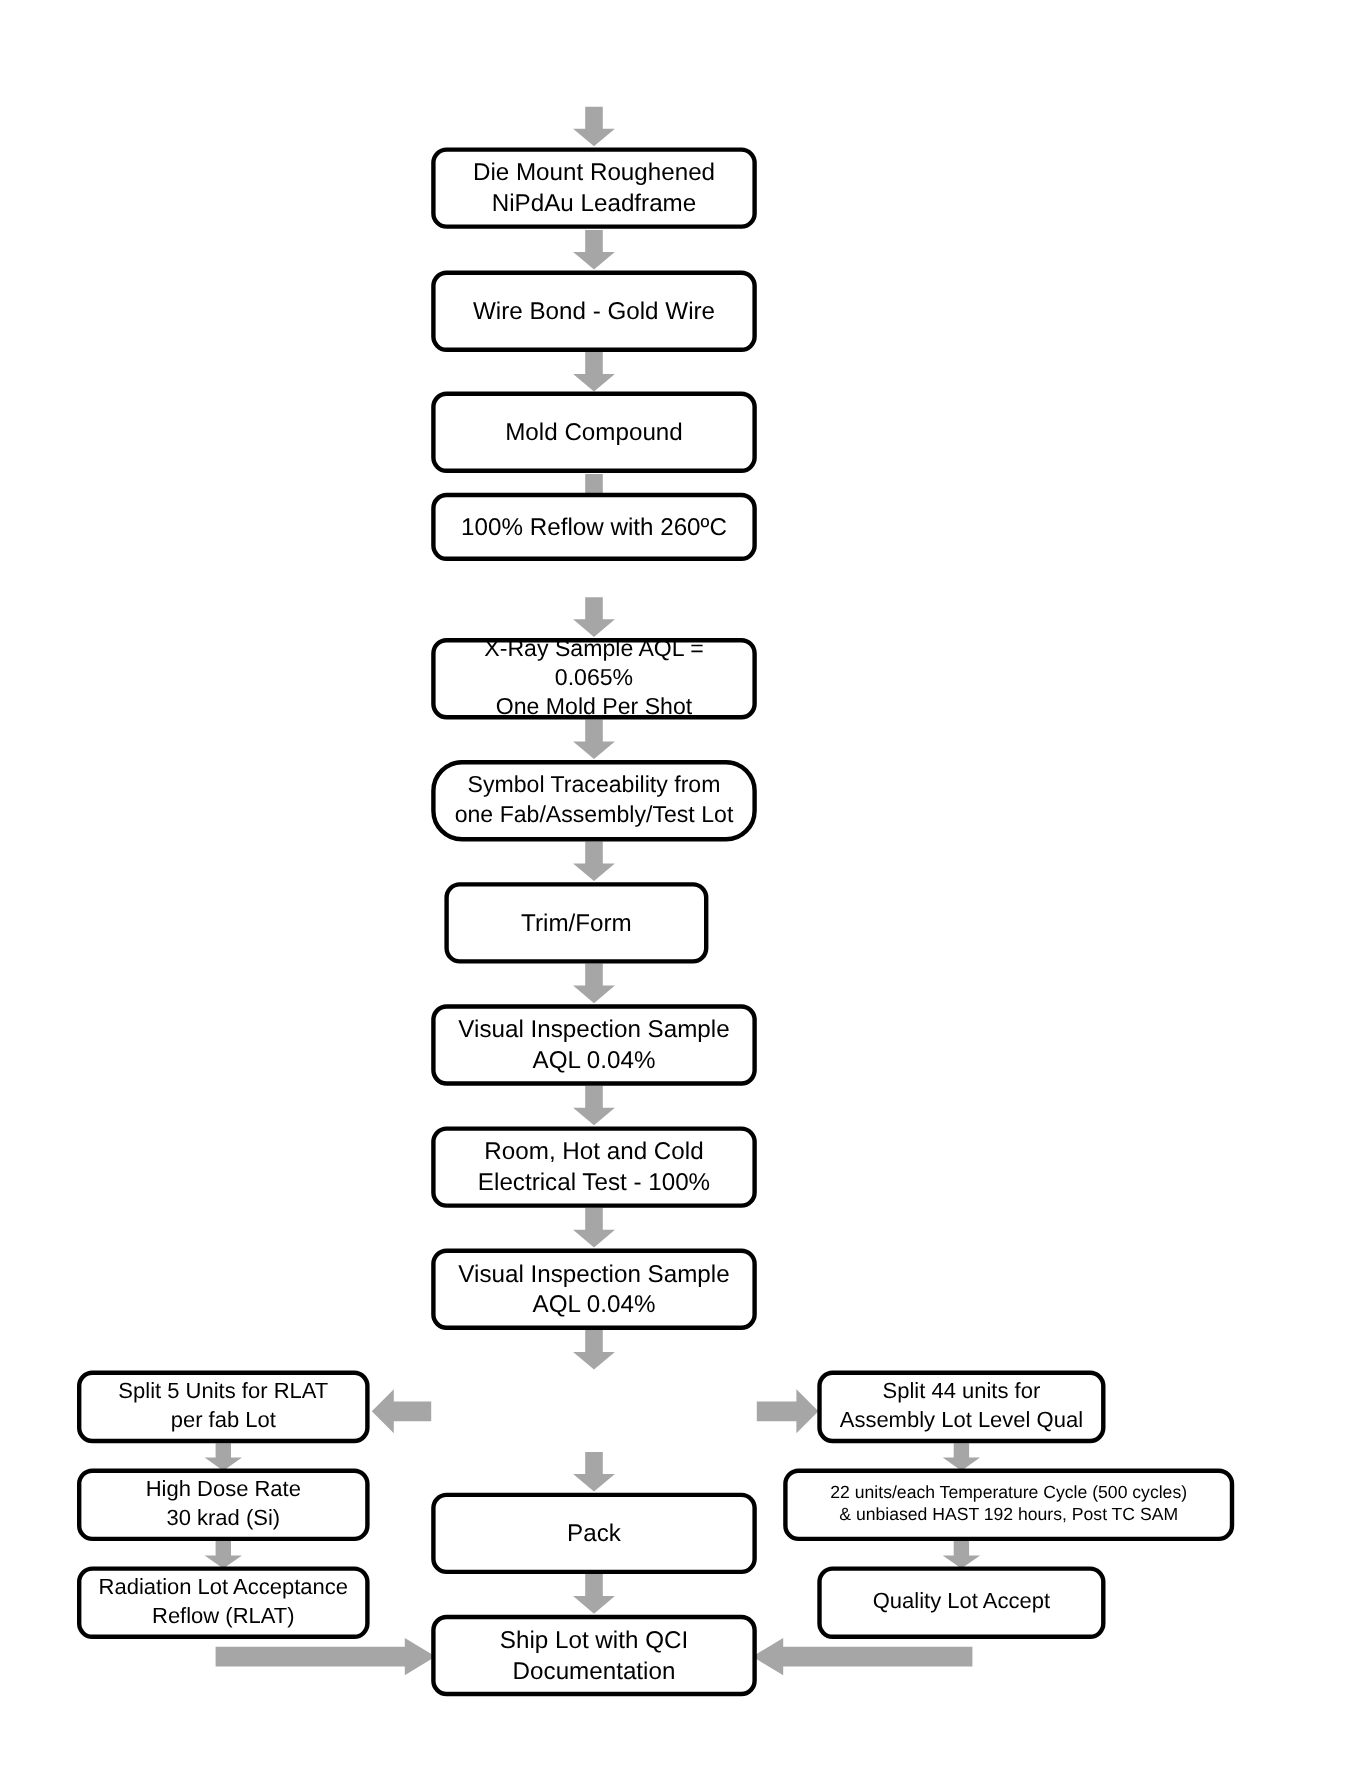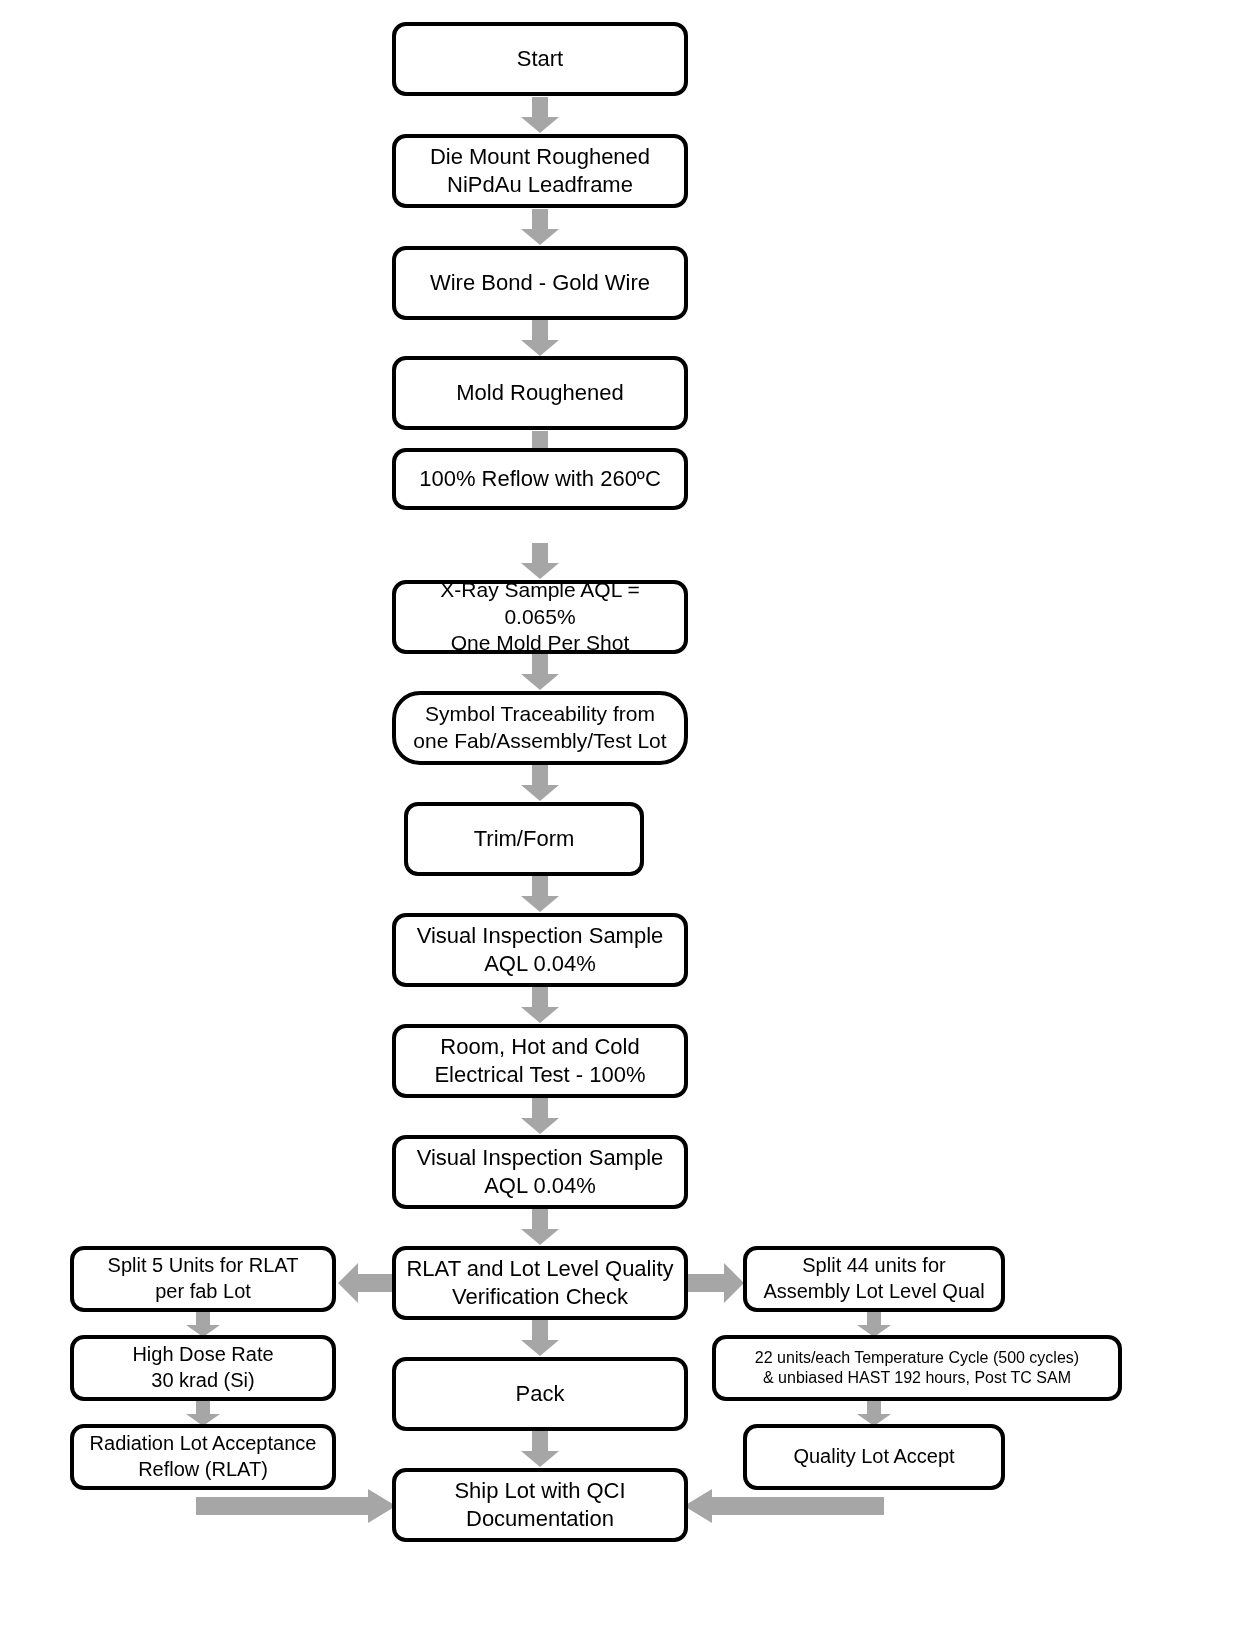--- a/index.html
+++ b/index.html
@@ -49,35 +49,32 @@
   .arrow svg {
     display: block;
     overflow: visible;
   }
 </style>
 </head>
 <body>
 
 <div id="canvas">
 
-  <div class="node" style="left:392px; top:22px; width:296px; height:74px;">
-    <span class="label">Start</span>
-  </div>
 
   <div class="node" style="left:392px; top:134px; width:296px; height:74px;">
     <span class="label">Die Mount Roughened
 NiPdAu Leadframe</span>
   </div>
 
   <div class="node" style="left:392px; top:246px; width:296px; height:74px;">
     <span class="label">Wire Bond - Gold Wire</span>
   </div>
 
   <div class="node" style="left:392px; top:356px; width:296px; height:74px;">
-    <span class="label">Mold Roughened</span>
+    <span class="label">Mold Compound</span>
   </div>
 
   <div class="node" style="left:392px; top:448px; width:296px; height:62px;">
     <span class="label">100% Reflow with 260ºC</span>
   </div>
 
   <div class="node wide-text" style="left:392px; top:580px; width:296px; height:74px;">
     <span class="label">X-Ray Sample AQL = 0.065%
 One Mold Per Shot</span>
   </div>
@@ -99,24 +96,20 @@
   <div class="node" style="left:392px; top:1024px; width:296px; height:74px;">
     <span class="label">Room, Hot and Cold
 Electrical Test - 100%</span>
   </div>
 
   <div class="node" style="left:392px; top:1135px; width:296px; height:74px;">
     <span class="label">Visual Inspection Sample
 AQL 0.04%</span>
   </div>
 
-  <div class="node" style="left:392px; top:1246px; width:296px; height:74px;">
-    <span class="label">RLAT and Lot Level Quality
-Verification Check</span>
-  </div>
 
   <div class="node" style="left:392px; top:1357px; width:296px; height:74px;">
     <span class="label">Pack</span>
   </div>
 
   <div class="node" style="left:392px; top:1468px; width:296px; height:74px;">
     <span class="label">Ship Lot with QCI
 Documentation</span>
   </div>
 

